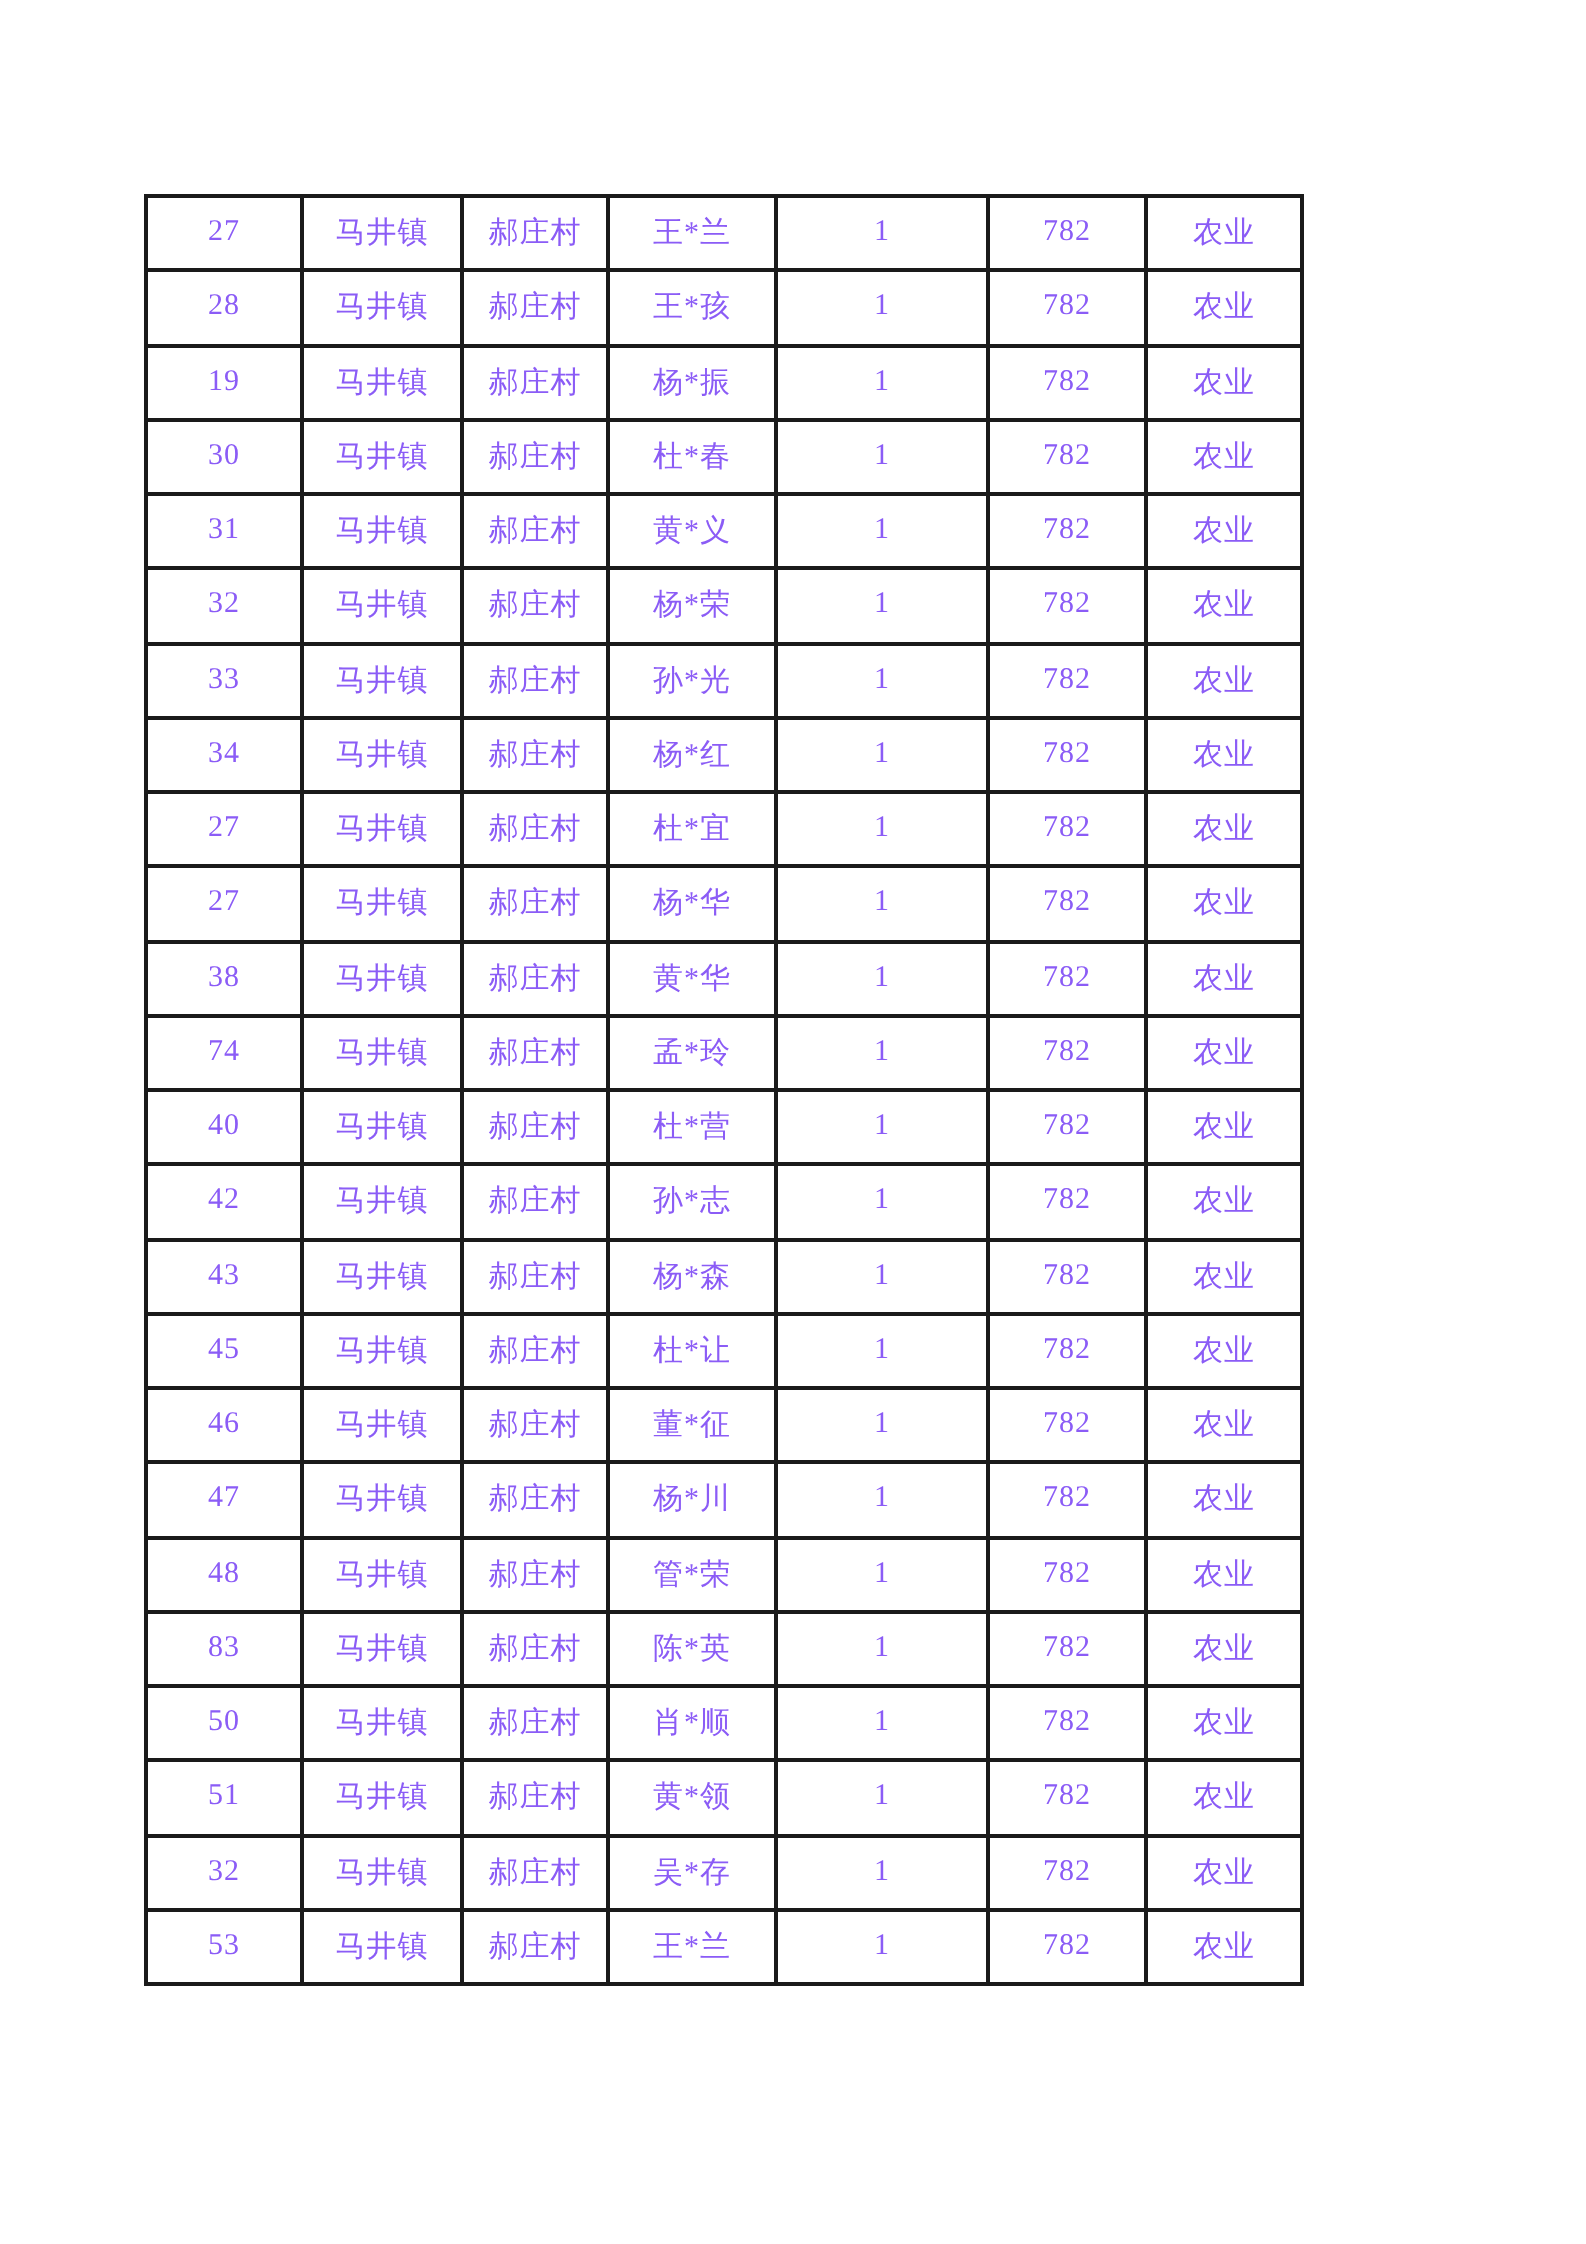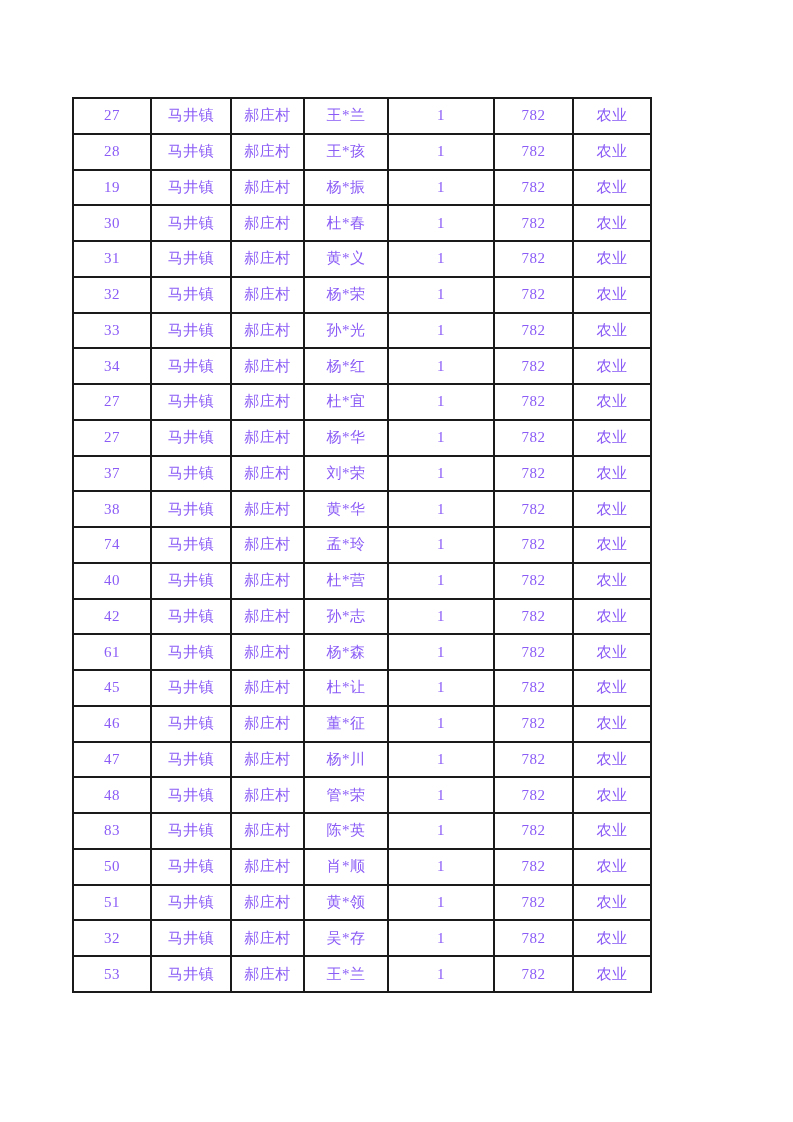--- a/index.html
+++ b/index.html
@@ -142,29 +142,20 @@
         <tr>
           <td>27</td>
           <td>马井镇</td>
           <td>郝庄村</td>
           <td>杨*华</td>
           <td>1</td>
           <td>782</td>
           <td>农业</td>
         </tr>
         <tr>
-          <td>37</td>
-          <td>马井镇</td>
-          <td>郝庄村</td>
-          <td>刘*荣</td>
-          <td>1</td>
-          <td>782</td>
-          <td>农业</td>
-        </tr>
-        <tr>
           <td>38</td>
           <td>马井镇</td>
           <td>郝庄村</td>
           <td>黄*华</td>
           <td>1</td>
           <td>782</td>
           <td>农业</td>
         </tr>
         <tr>
           <td>74</td>
@@ -187,21 +178,21 @@
         <tr>
           <td>42</td>
           <td>马井镇</td>
           <td>郝庄村</td>
           <td>孙*志</td>
           <td>1</td>
           <td>782</td>
           <td>农业</td>
         </tr>
         <tr>
-          <td>61</td>
+          <td>43</td>
           <td>马井镇</td>
           <td>郝庄村</td>
           <td>杨*森</td>
           <td>1</td>
           <td>782</td>
           <td>农业</td>
         </tr>
         <tr>
           <td>45</td>
           <td>马井镇</td>

